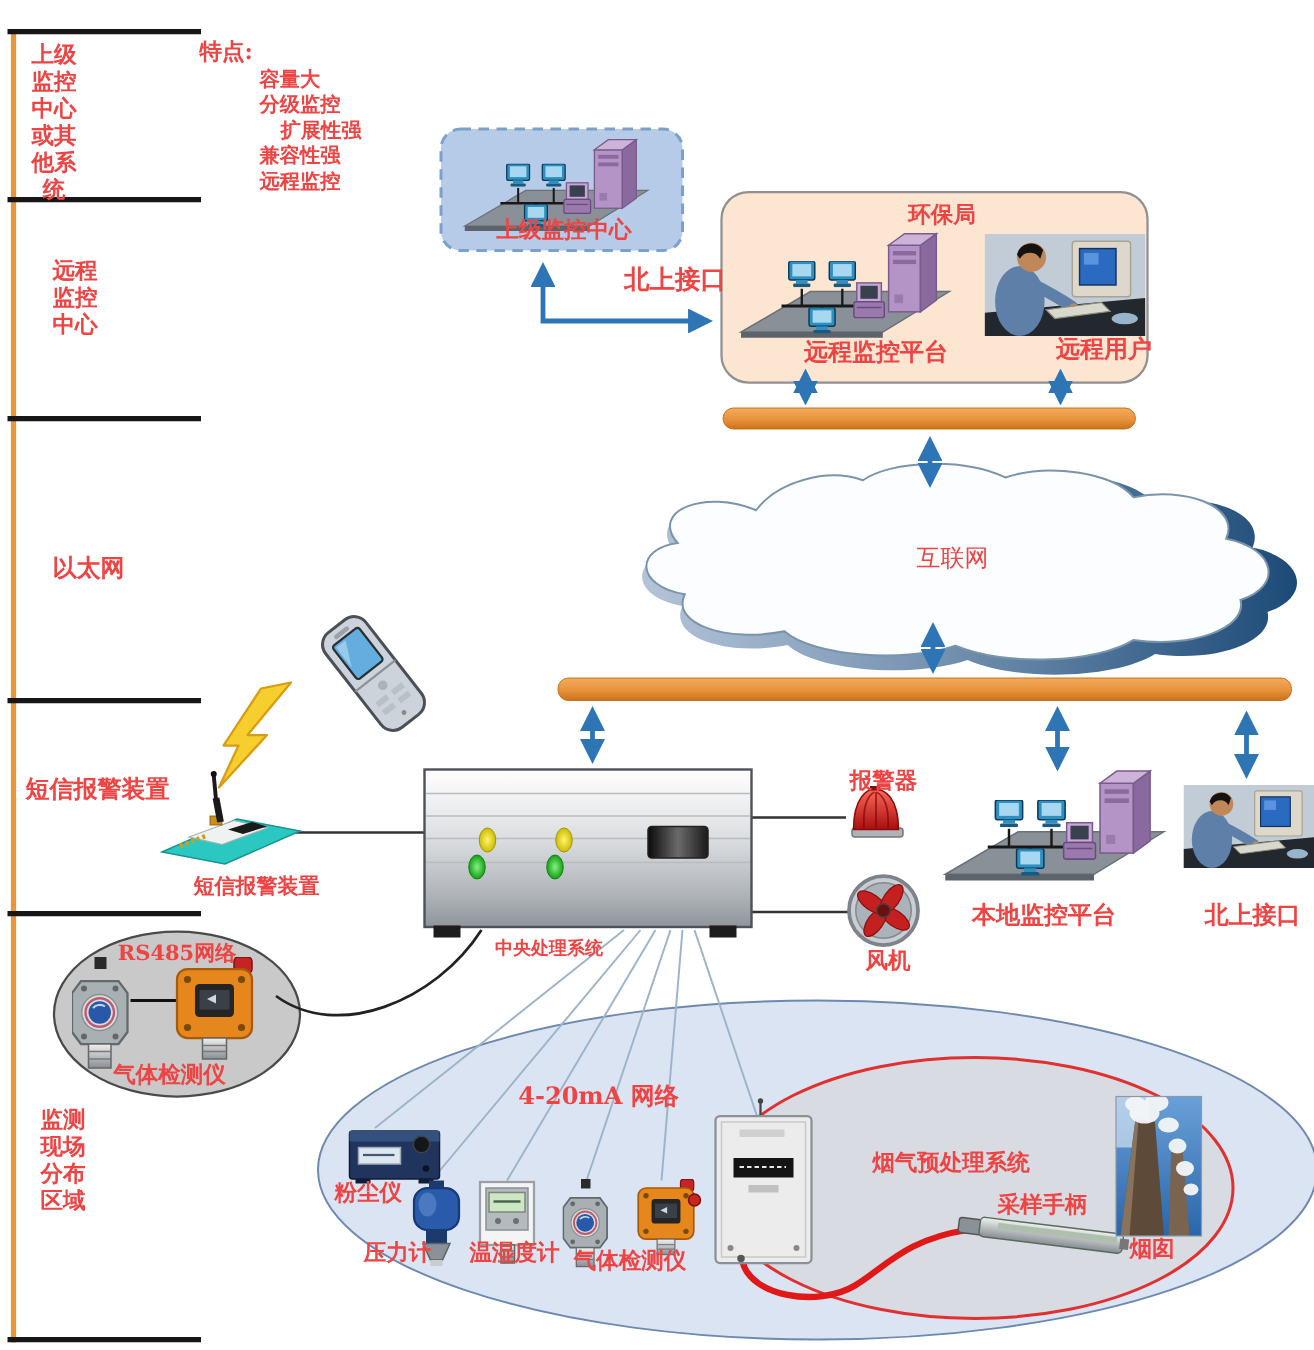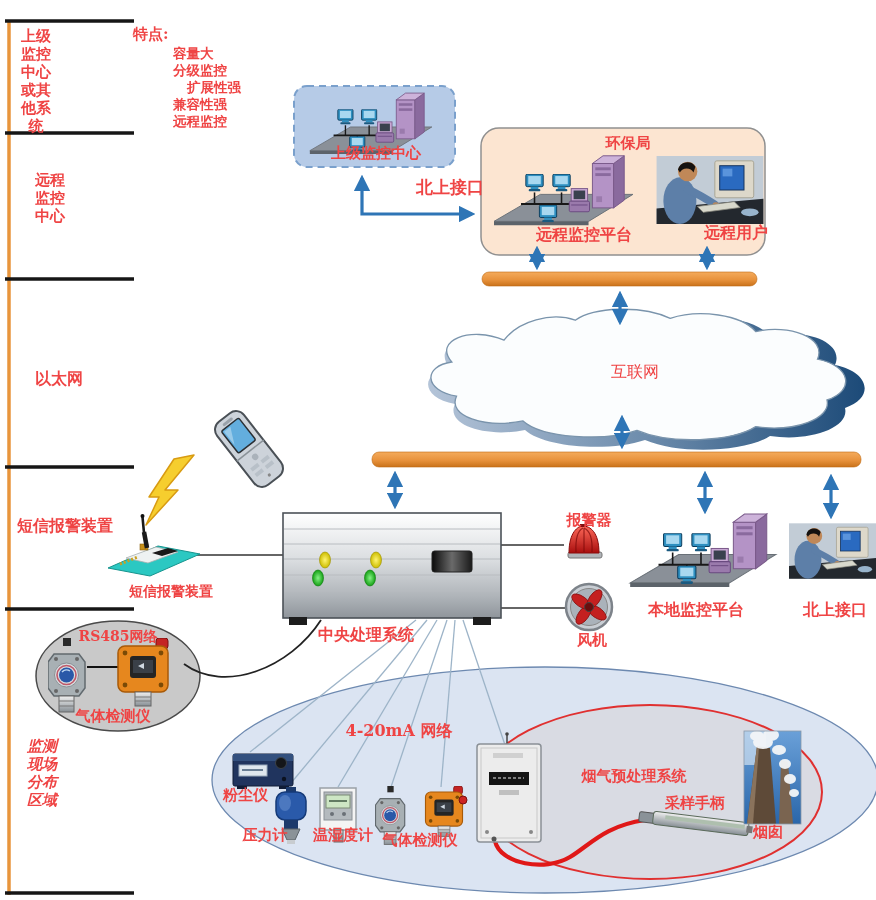--- a/index.html
+++ b/index.html
@@ -359,33 +359,33 @@
 <div class="lbl feat" style="left:173px;top:46px;text-align:center;">容量大</div>
 <div class="lbl feat" style="left:173px;top:63px;">分级监控</div>
 <div class="lbl feat" style="left:187px;top:80px;">扩展性强</div>
 <div class="lbl feat" style="left:173px;top:97px;">兼容性强</div>
 <div class="lbl feat" style="left:173px;top:114px;">远程监控</div>
 
 <div class="lbl axis wrapcol" style="left:15px;top:27px;width:42px;">上级监控中心或其他系统</div>
 <div class="lbl axis wrapcol" style="left:29px;top:171px;width:42px;">远程监控中心</div>
 <div class="lbl axis" style="left:35px;top:370px;font-size:16px;">以太网</div>
 <div class="lbl axis" style="left:17px;top:517px;font-size:16px;">短信报警装置</div>
-<div class="lbl axis wrapcol" style="left:21px;top:737px;width:42px;font-style:italic;">监测现场分布区域</div>
+<div class="lbl axis wrapcol" style="left:21px;top:737px;width:42px;">监测现场分布区域</div>
 
 <div class="lbl ctr" style="left:376px;top:145px;font-size:15px;">上级监控中心</div>
 <div class="lbl ctr" style="left:450px;top:178px;font-size:17px;">北上接口</div>
 <div class="lbl ctr" style="left:628px;top:135px;font-size:15px;">环保局</div>
 <div class="lbl ctr" style="left:584px;top:226px;font-size:16px;">远程监控平台</div>
 <div class="lbl ctr" style="left:736px;top:224px;font-size:16px;">远程用户</div>
 <div class="lbl ctr" style="left:635px;top:363px;font-size:16px;font-weight:normal;">互联网</div>
 <div class="lbl ctr" style="left:589px;top:512px;font-size:15px;">报警器</div>
 <div class="lbl ctr" style="left:592px;top:632px;font-size:15px;">风机</div>
 <div class="lbl ctr" style="left:696px;top:601px;font-size:16px;text-align:center;">本地监控平台</div>
 <div class="lbl ctr" style="left:835px;top:601px;font-size:16px;">北上接口</div>
-<div class="lbl ctr" style="left:366px;top:626px;font-size:16px;">中央处理系统</div>
+<div class="lbl ctr" style="left:366px;top:626px;font-size:12px;">中央处理系统</div>
 <div class="lbl ctr" style="left:171px;top:583px;font-size:14px;">短信报警装置</div>
 <div class="lbl ctr" style="left:118px;top:628px;font-size:14px;">RS485网络</div>
 <div class="lbl ctr" style="left:113px;top:708px;font-size:15px;">气体检测仪</div>
 <div class="lbl ctr" style="left:399px;top:722px;font-size:16px;">4-20mA  网络</div>
 <div class="lbl ctr" style="left:238px;top:787px;font-size:15px;padding-left:15px;">粉尘仪</div>
 <div class="lbl ctr" style="left:265px;top:827px;font-size:15px;">压力计</div>
 <div class="lbl ctr" style="left:343px;top:827px;font-size:15px;">温湿度计</div>
 <div class="lbl ctr" style="left:420px;top:832px;font-size:15px;">气体检测仪</div>
 <div class="lbl ctr" style="left:634px;top:768px;font-size:15px;font-family:Liberation Serif, serif;">烟气预处理系统</div>
 <div class="lbl ctr" style="left:695px;top:795px;font-size:15px;">采样手柄</div>

